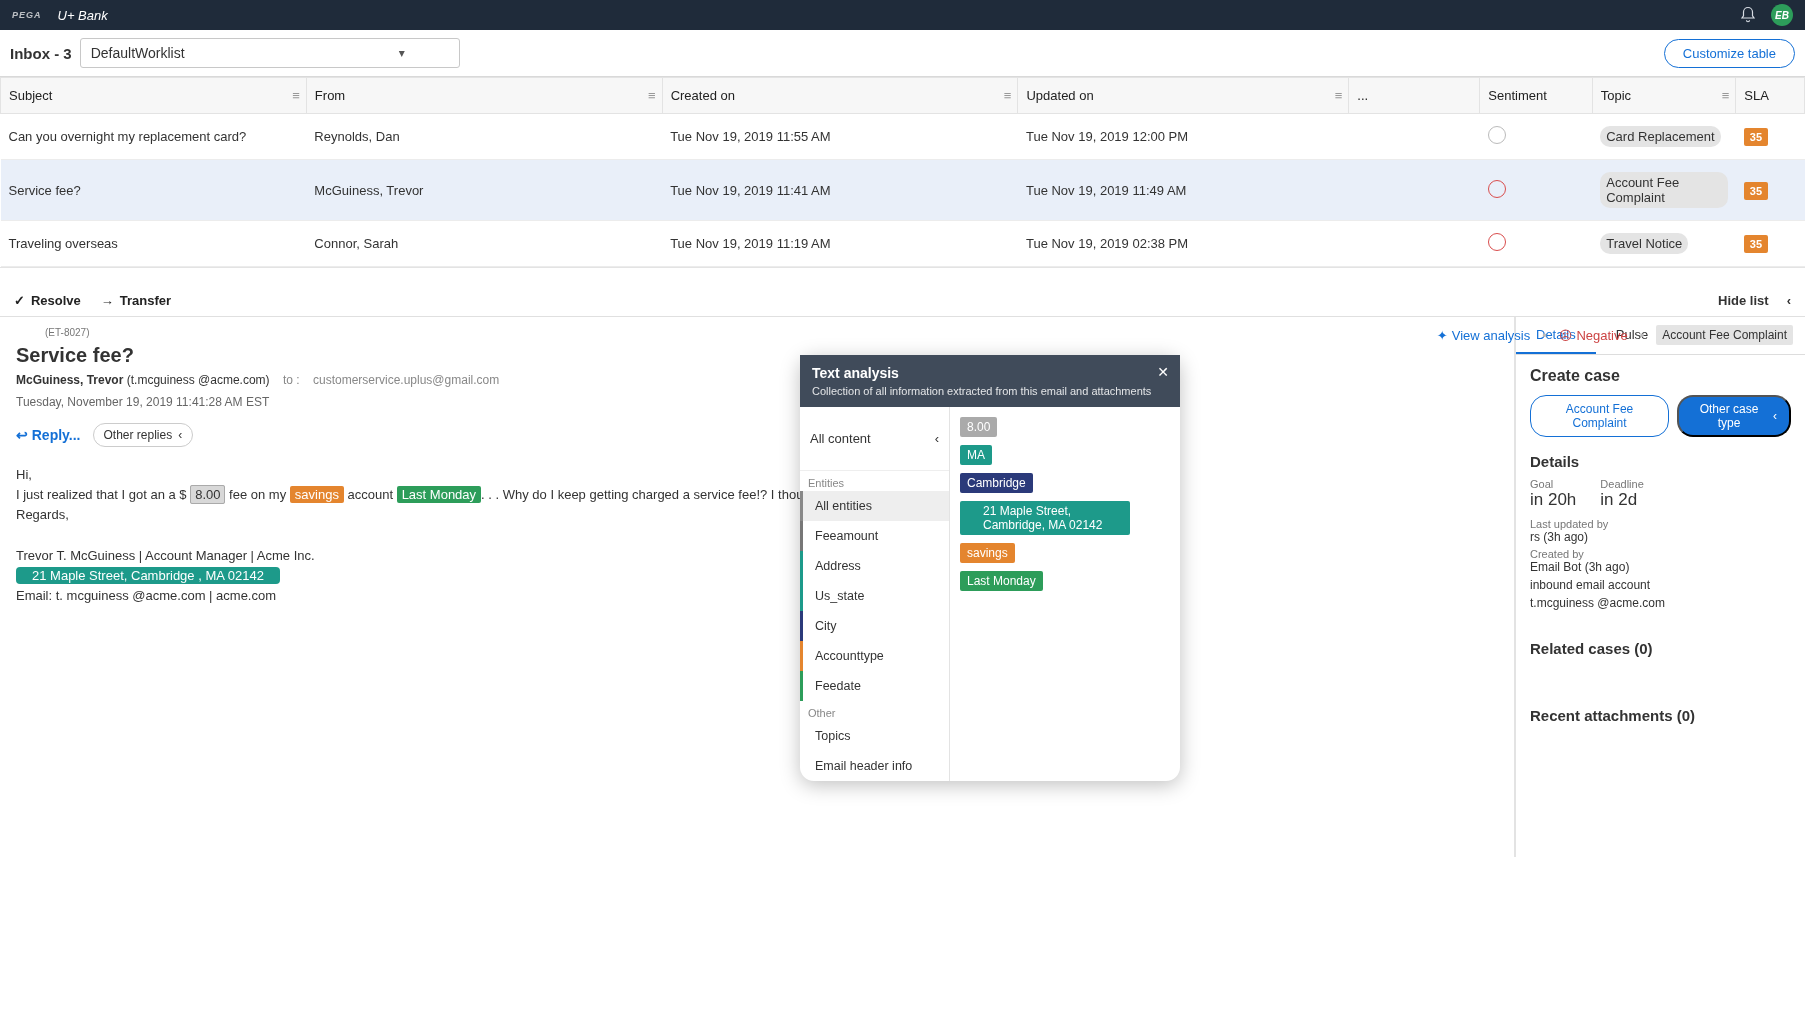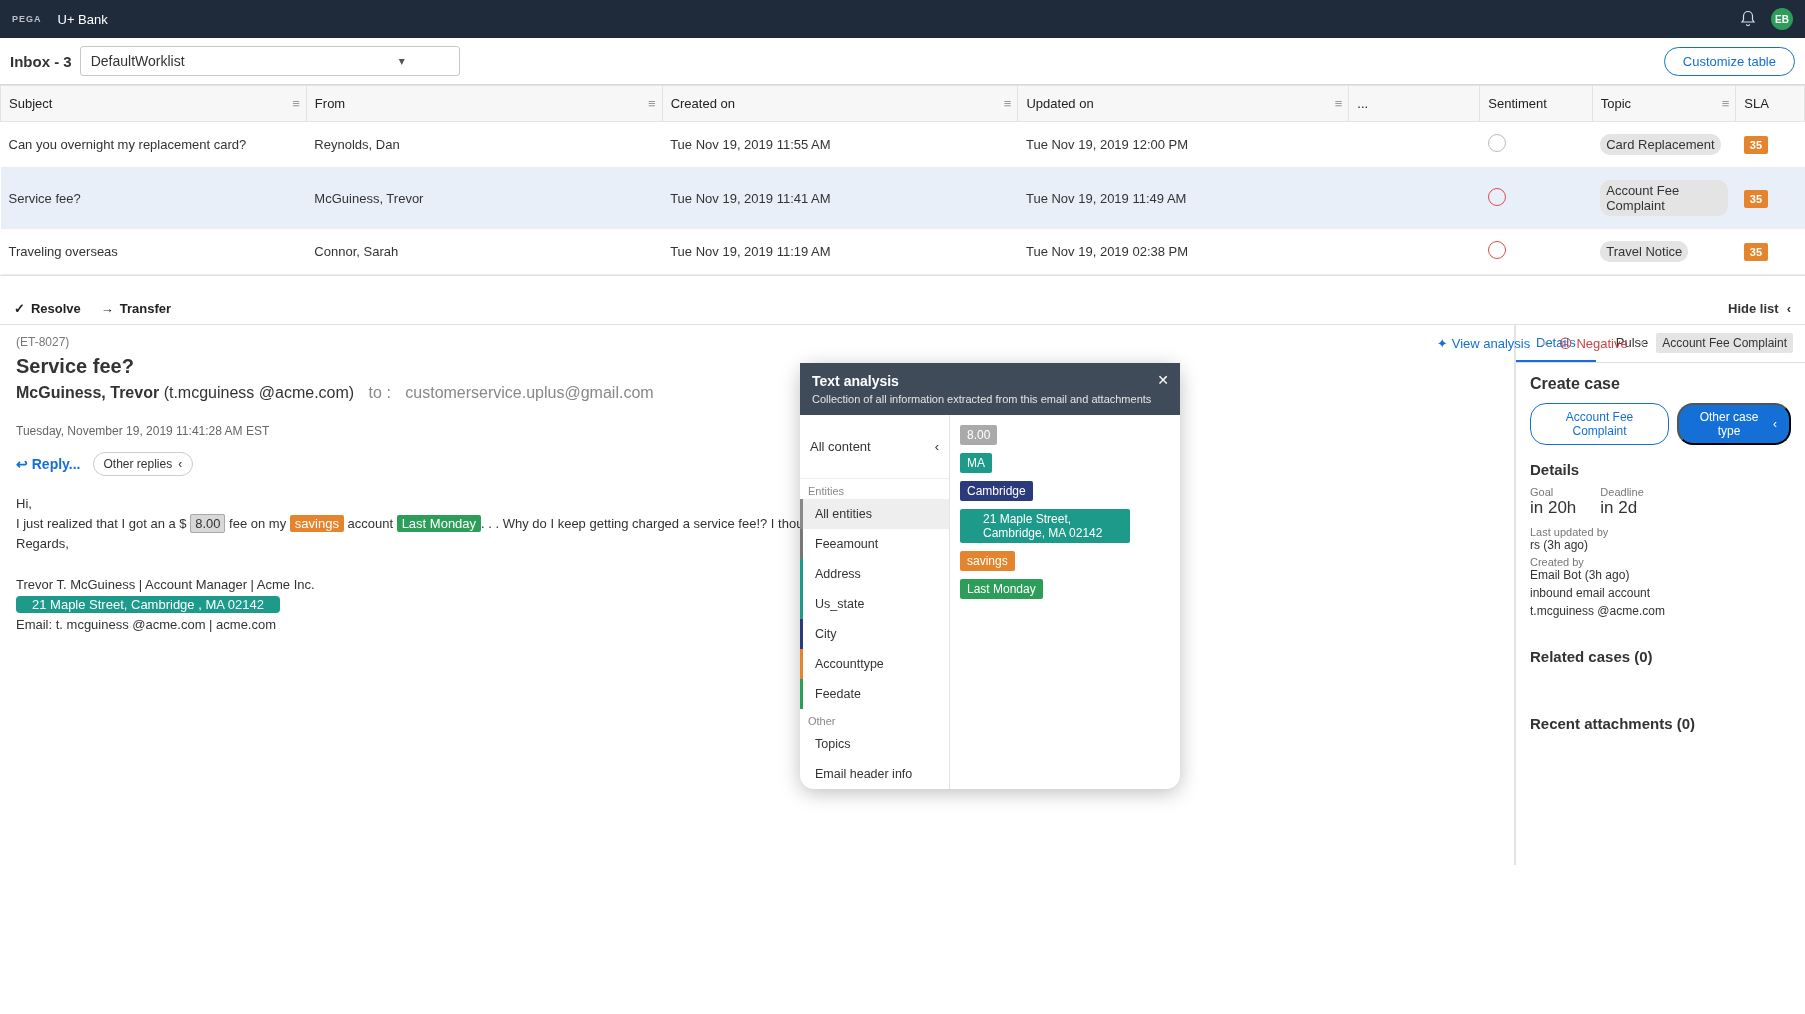--- a/index.html
+++ b/index.html
@@ -1,19 +1,19 @@
 <!DOCTYPE html>
 <html><head>
 <meta charset="utf-8">
 <style>
 * { box-sizing: border-box; margin: 0; padding: 0; }
 body { font-family: -apple-system, BlinkMacSystemFont, "Segoe UI", Arial, sans-serif; font-size: 13px; color: #333; background: #fff; }
 
 
-.topbar { background: #1f2b3a; color: #fff; height: 38px; display: flex; align-items: center; padding: 0 12px; justify-content: space-between; }
+.topbar { background: #1f2b3a; color: #fff; height: 30px; display: flex; align-items: center; padding: 0 12px; justify-content: space-between; font-style: italic; }
 .topbar-left { display: flex; align-items: center; gap: 16px; }
 .pega-logo { font-size: 9px; font-weight: bold; letter-spacing: 1px; opacity: 0.7; }
 .brand { font-size: 13px; }
 .topbar-right { display: flex; align-items: center; gap: 14px; }
 .bell-icon { width: 18px; height: 18px; }
 .avatar { width: 22px; height: 22px; border-radius: 50%; background: #2d9d5a; color: #fff; display: flex; align-items: center; justify-content: center; font-size: 10px; font-weight: bold; }
 
 
 .inbox-header { display: flex; align-items: center; padding: 8px 10px; justify-content: space-between; border-bottom: 1px solid #d9d9d9; }
 .inbox-left { display: flex; align-items: center; gap: 8px; }
@@ -33,28 +33,28 @@
 .topic-tag { background: #e4e4e4; padding: 3px 6px; border-radius: 10px; display: inline-block; }
 .sla-badge { background: #e4852e; color: #fff; font-weight: bold; font-size: 11px; padding: 3px 6px; border-radius: 2px; }
 
 
 .split-handle { height: 18px; background: #fff; border-top: 1px solid #e3e3e3; position: relative; }
 
 
 .action-bar { display: flex; align-items: center; justify-content: space-between; padding: 8px 14px; border-bottom: 1px solid #e0e0e0; }
 .action-left { display: flex; gap: 20px; align-items: center; }
 .act-btn { display: flex; align-items: center; gap: 6px; font-weight: bold; font-size: 13px; color: #222; cursor: pointer; }
-.hide-list { font-size: 13px; font-weight: bold; display: flex; gap: 8px; cursor: pointer; }
+.hide-list { font-size: 13px; font-weight: bold; display: flex; gap: 18px; cursor: pointer; }
 
 
 .detail-wrap { display: flex; position: relative; min-height: 540px; }
 .detail-main { flex: 1; padding: 10px 16px; border-right: 1px solid #e3e3e3; }
-.case-id { font-size: 12px; color: #777; }
+.case-id { font-size: 10px; color: #777; margin-left: 29px; }
 .detail-subject { font-size: 20px; font-weight: bold; margin: 6px 0; }
-.from-line { font-size: 16px; margin-bottom: 22px; }
+.from-line { font-size: 12px; margin-bottom: 8px; }
 .from-line .name { font-weight: bold; }
 .from-line .to { color: #888; margin-left: 10px; }
 .ts { font-size: 12px; color: #666; margin-bottom: 14px; }
 .reply-row { display: flex; align-items: center; gap: 12px; margin-bottom: 18px; }
 .reply-link { color: #1470d6; font-weight: bold; font-size: 14px; display: flex; align-items: center; gap: 4px; }
 .other-replies { border: 1px solid #ccc; border-radius: 14px; padding: 4px 10px; font-size: 12px; display: flex; align-items: center; gap: 6px; }
 .body-text { font-size: 13px; line-height: 1.55; }
 .hl-gray { background: #d8d8d8; padding: 1px 4px; border-radius: 2px; border:1px solid #aaa;}
 .hl-orange { background: #e4852e; color: #fff; padding: 1px 5px; border-radius: 2px; }
 .hl-green { background: #2d9d5a; color: #fff; padding: 1px 5px; border-radius: 2px; }

